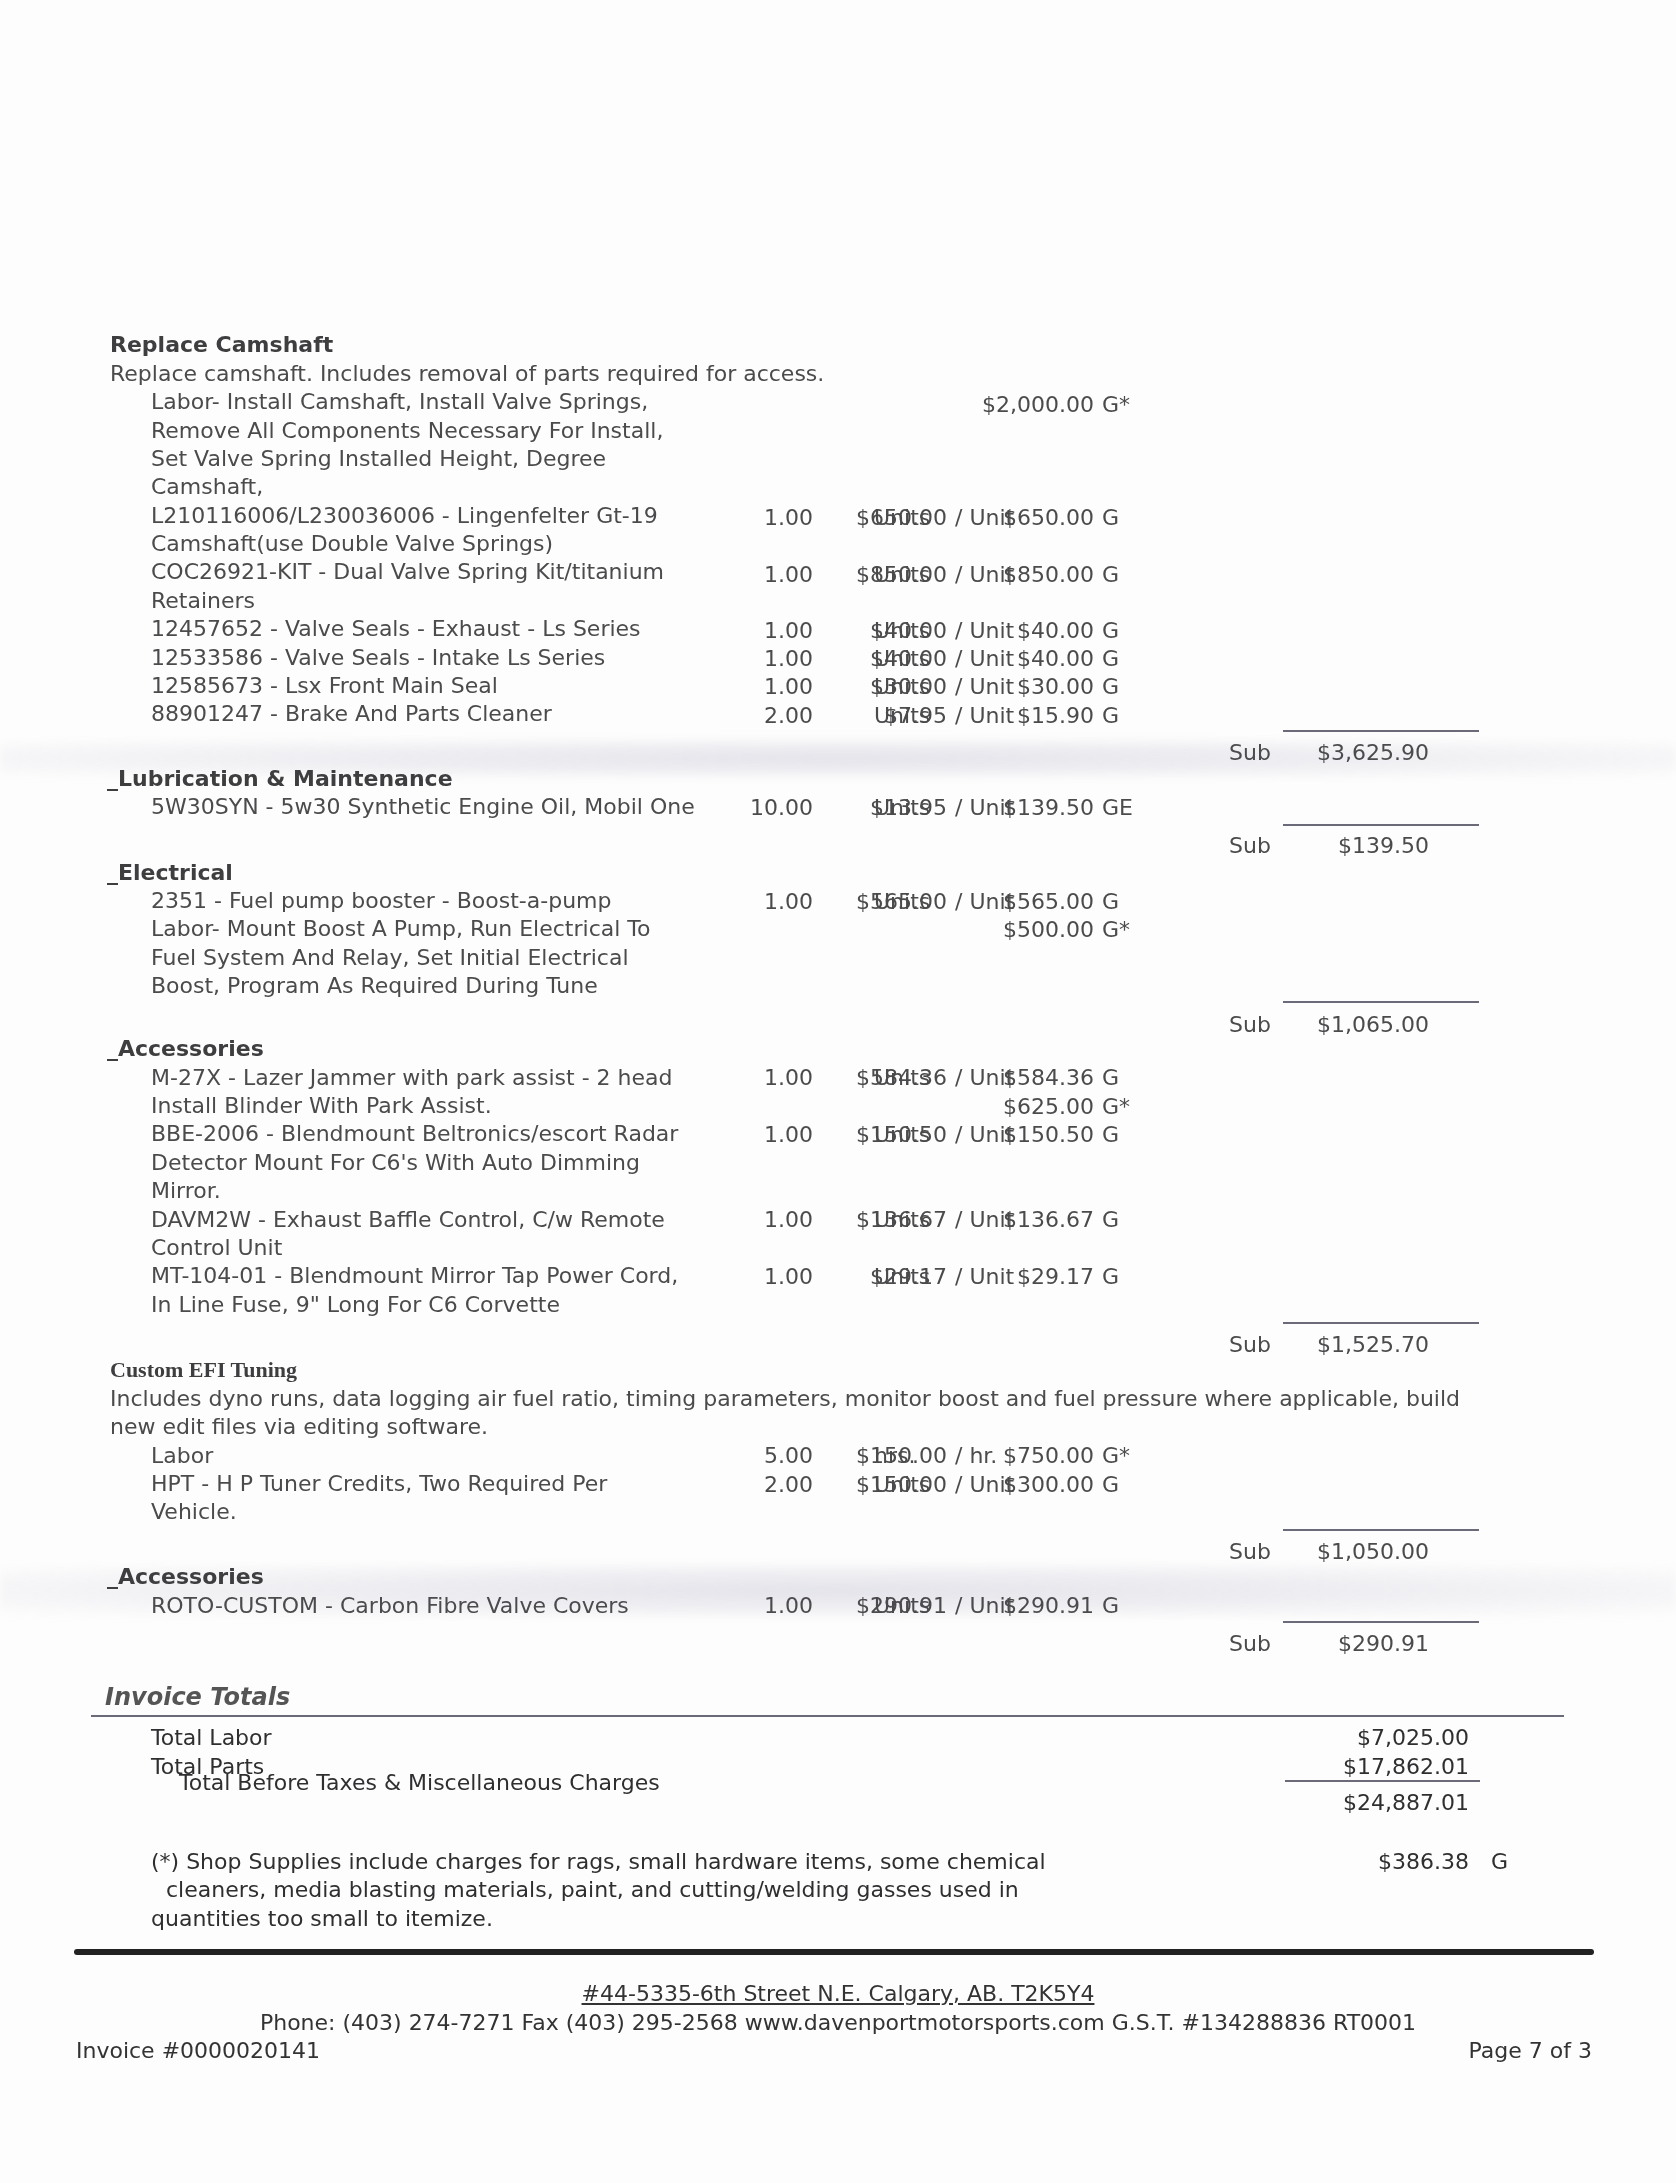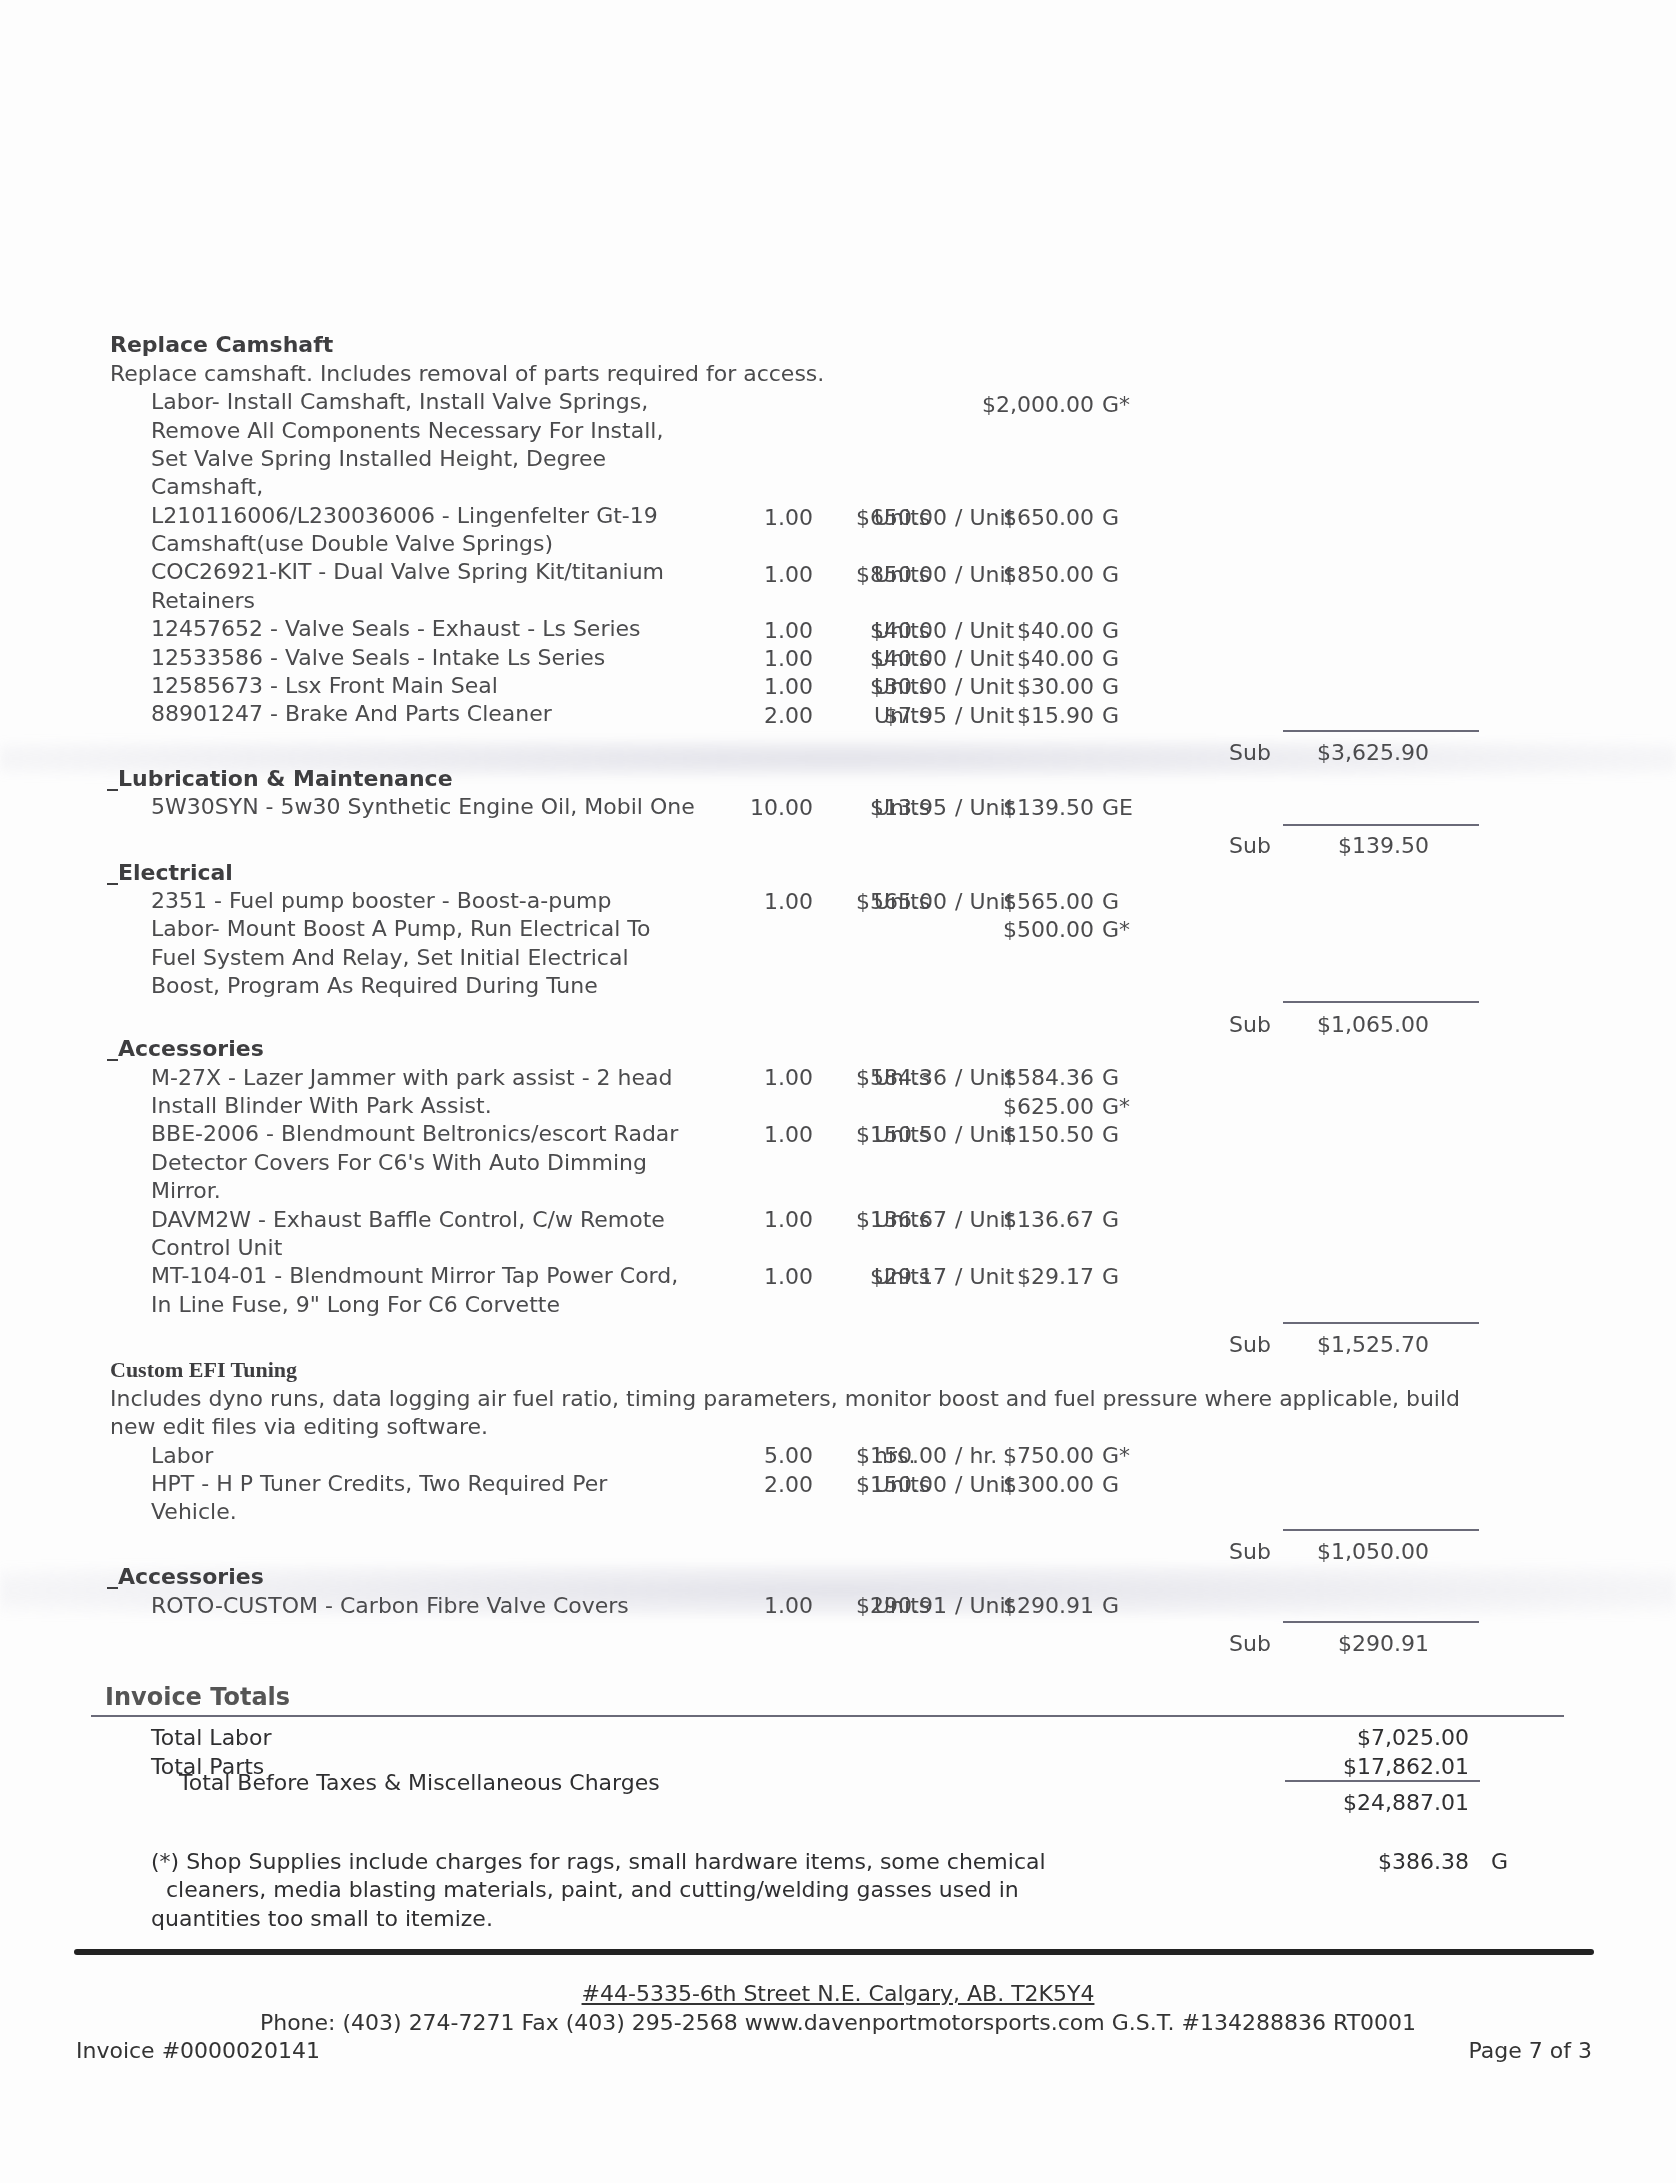--- a/index.html
+++ b/index.html
@@ -17,21 +17,21 @@
   .col-qty { width: 81px; left: 732px; text-align: right; }
   .col-unit { left: 874px; }
   .col-price { width: 176px; left: 771px; text-align: right; }
   .col-per { left: 955px; }
   .col-total { width: 203px; left: 891px; text-align: right; }
   .col-tax { left: 1102px; }
   .sub-label { left: 1229px; }
   .sub-val { width: 203px; left: 1226px; text-align: right; }
   .rule { position: absolute; height: 2px; background: #6a6a78; }
   .smudge { position: absolute; background: radial-gradient(ellipse at center, rgba(180,180,200,0.35), rgba(255,255,255,0)); filter: blur(4px); }
-  .totals-head { font-weight: bold; color: #555; font-size: 24px; }
+  .totals-head { font-style: italic; font-weight: bold; color: #555; font-size: 24px; }
   .dark { color: #2f2f31; }
   .thick-bar { position: absolute; left: 74px; top: 1949px; width: 1520px; height: 6px; background: #222; border-radius: 3.4px; }
   .footer { color: #333; }
 </style>
 </head>
 <body>
 
 <div class="smudge" style="left:0;top:740px;width:1676px;height:37px;"></div>
 <div class="smudge" style="left:0;top:1565px;width:1676px;height:51px;"></div>
 
@@ -165,21 +165,21 @@
     <div class="t col-total" style="top:1064px;">$584.36</div>
     <div class="t col-tax" style="top:1064px;">G</div>
   </div>
   <div>
     <div class="t col-desc" style="top:1092px;">Install Blinder With Park Assist.</div>
     <div class="t col-total" style="top:1093px;">$625.00</div>
     <div class="t col-tax" style="top:1093px;">G*</div>
   </div>
   <div>
     <div class="t col-desc" style="top:1120px;">BBE-2006 - Blendmount Beltronics/escort Radar</div>
-    <div class="t col-desc" style="top:1149px;">Detector Covers For C6's With Auto Dimming</div>
+    <div class="t col-desc" style="top:1149px;">Detector Mount For C6's With Auto Dimming</div>
     <div class="t col-desc" style="top:1177px;">Mirror.</div>
     <div class="t col-qty" style="top:1121px;">1.00</div>
     <div class="t col-unit" style="top:1121px;">Units</div>
     <div class="t col-price" style="top:1121px;">$150.50</div>
     <div class="t col-per" style="top:1121px;">/ Unit</div>
     <div class="t col-total" style="top:1121px;">$150.50</div>
     <div class="t col-tax" style="top:1121px;">G</div>
   </div>
   <div>
     <div class="t col-desc" style="top:1206px;">DAVM2W - Exhaust Baffle Control, C/w Remote</div>

